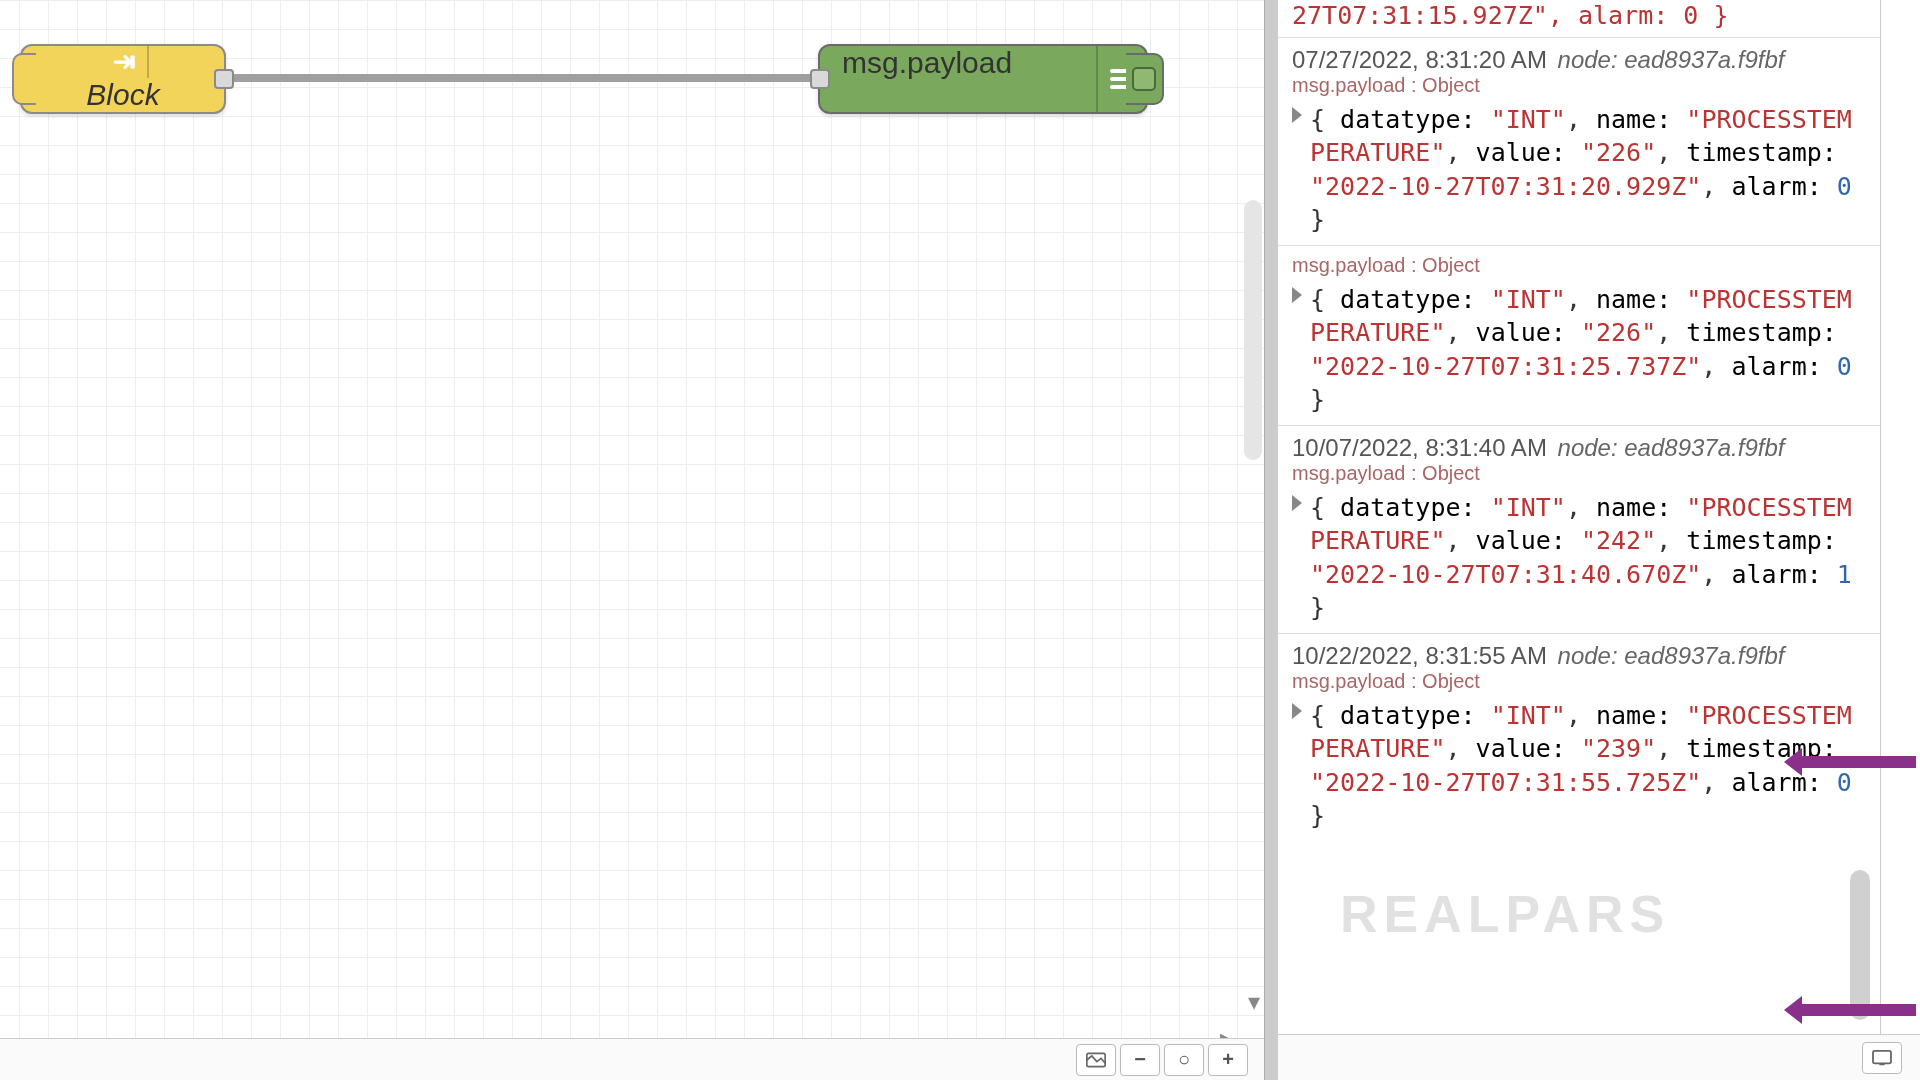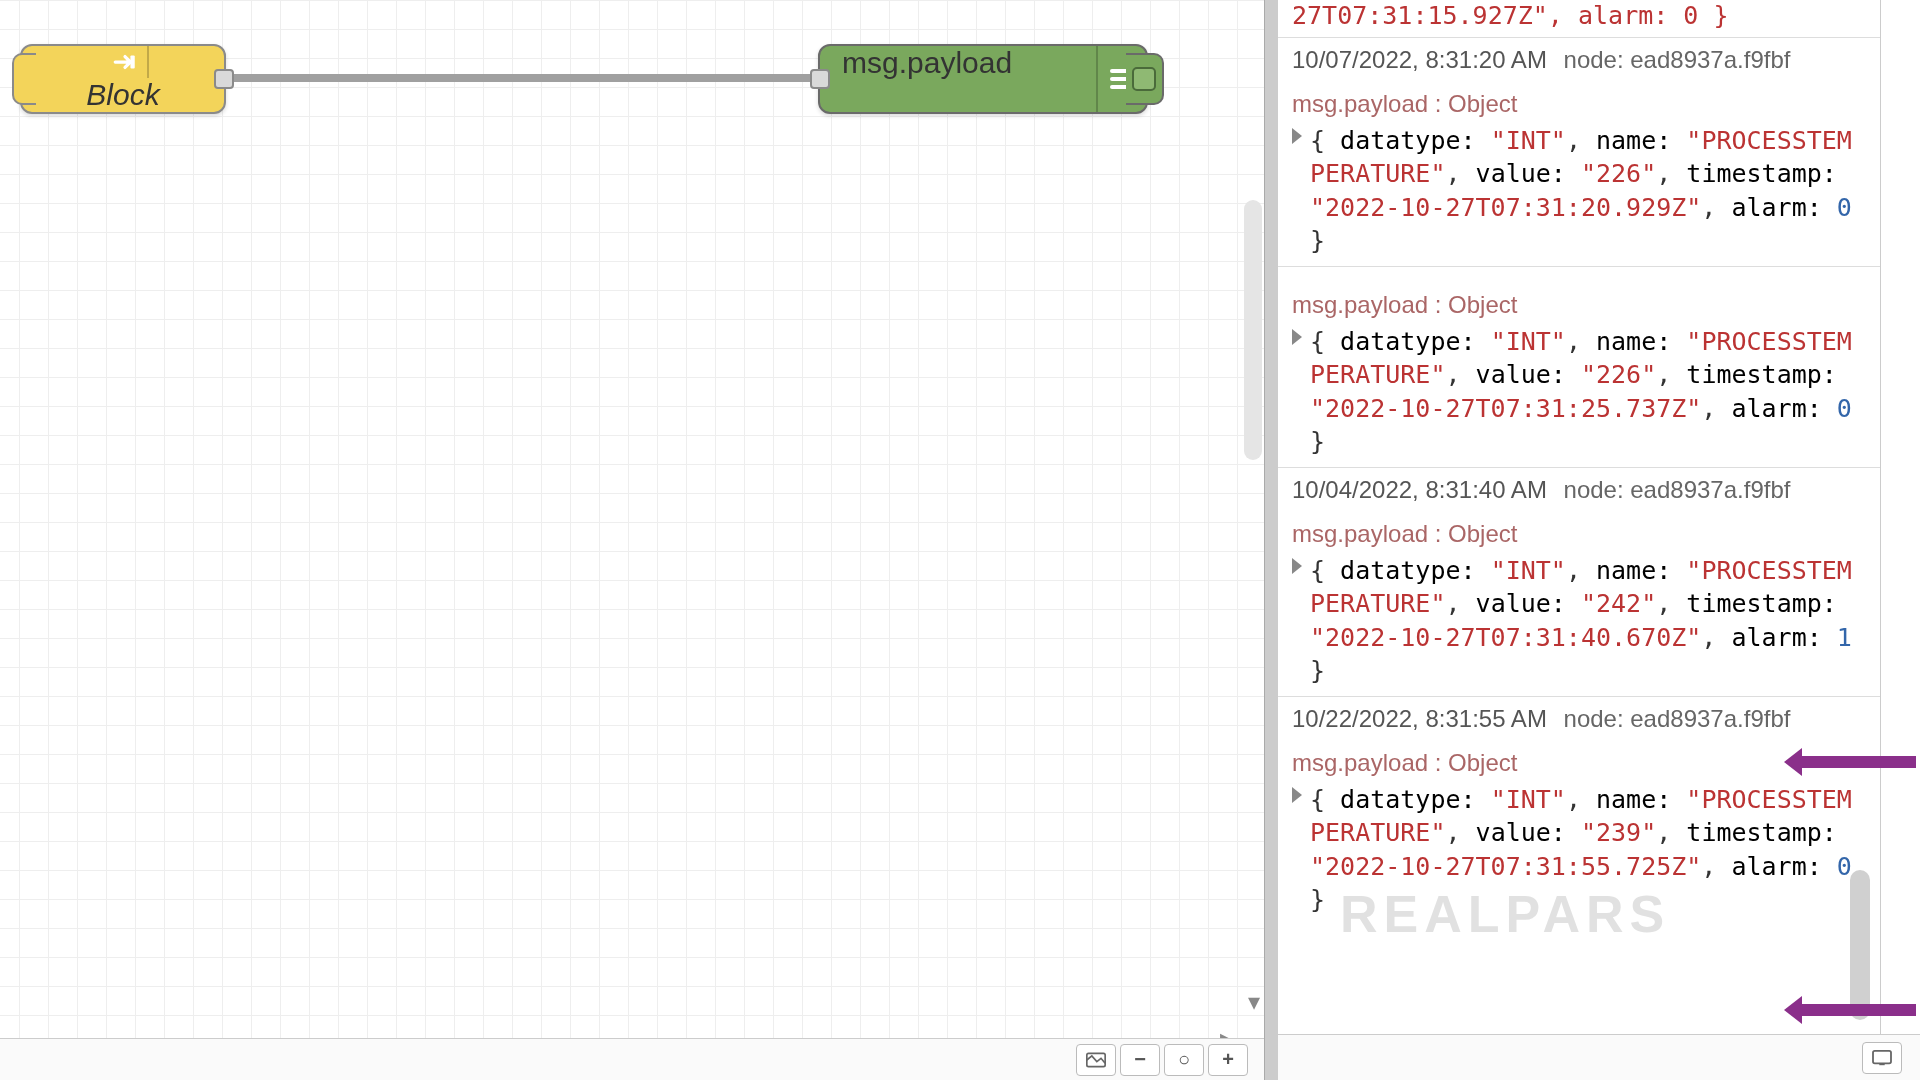--- a/index.html
+++ b/index.html
@@ -257,25 +257,25 @@
   .debug-msg {
     border-top: 1px solid #ddd;
     padding: 8px 20px 8px 14px;
     font-size: 25px;
   }
   .debug-msg .head {
     font-size: 24px;
     color: #666;
   }
   .debug-msg .head .ts { color: #555; }
-  .debug-msg .head .node { margin-left: 10px; }
+  .debug-msg .head .node { margin-left: 4px; font-style: italic; }
   .debug-msg .topic {
-    font-size: 24px;
+    font-size: 20px;
     color: #a66; 
-    margin-top: 16px;
+    margin-top: 0;
   }
   .debug-msg .body {
     font-family: Menlo, Consolas, monospace;
     font-size: 25px;
     line-height: 1.34;
     color: #333;
     margin-top: 6px;
     word-break: break-all;
     position: relative;
     padding-left: 18px;
@@ -411,41 +411,41 @@
 
 <div class="splitter"></div>
 
 <div class="debug-panel">
   <div class="prev-tail">
     <span class="str">27T07:31:15.927Z", alarm: 0 }</span>
   </div>
 
   <div class="debug-msg">
     <div class="head">
-      <span class="ts">10/07/2022, 8:31:20 AM</span>
+      <span class="ts">07/27/2022, 8:31:20 AM</span>
       <span class="node">node: ead8937a.f9fbf</span>
     </div>
     <div class="topic">msg.payload : Object</div>
     <div class="body">
       <span class="caret"></span>
       { <span class="key">datatype:</span> <span class="str">"INT"</span>, <span class="key">name:</span> <span class="str">"PROCESSTEMPERATURE"</span>, <span class="key">value:</span> <span class="str">"226"</span>, <span class="key">timestamp:</span> <span class="str">"2022-10-27T07:31:20.929Z"</span>, <span class="key">alarm:</span> <span class="num">0</span> }
     </div>
   </div>
 
   <div class="debug-msg">
     <div class="topic">msg.payload : Object</div>
     <div class="body">
       <span class="caret"></span>
       { <span class="key">datatype:</span> <span class="str">"INT"</span>, <span class="key">name:</span> <span class="str">"PROCESSTEMPERATURE"</span>, <span class="key">value:</span> <span class="str">"226"</span>, <span class="key">timestamp:</span> <span class="str">"2022-10-27T07:31:25.737Z"</span>, <span class="key">alarm:</span> <span class="num">0</span> }
     </div>
   </div>
 
   <div class="debug-msg">
     <div class="head">
-      <span class="ts">10/04/2022, 8:31:40 AM</span>
+      <span class="ts">10/07/2022, 8:31:40 AM</span>
       <span class="node">node: ead8937a.f9fbf</span>
     </div>
     <div class="topic">msg.payload : Object</div>
     <div class="body">
       <span class="caret"></span>
       { <span class="key">datatype:</span> <span class="str">"INT"</span>, <span class="key">name:</span> <span class="str">"PROCESSTEMPERATURE"</span>, <span class="key">value:</span> <span class="str">"242"</span>, <span class="key">timestamp:</span> <span class="str">"2022-10-27T07:31:40.670Z"</span>, <span class="key">alarm:</span> <span class="num">1</span> }
     </div>
   </div>
 
   <div class="debug-msg">

